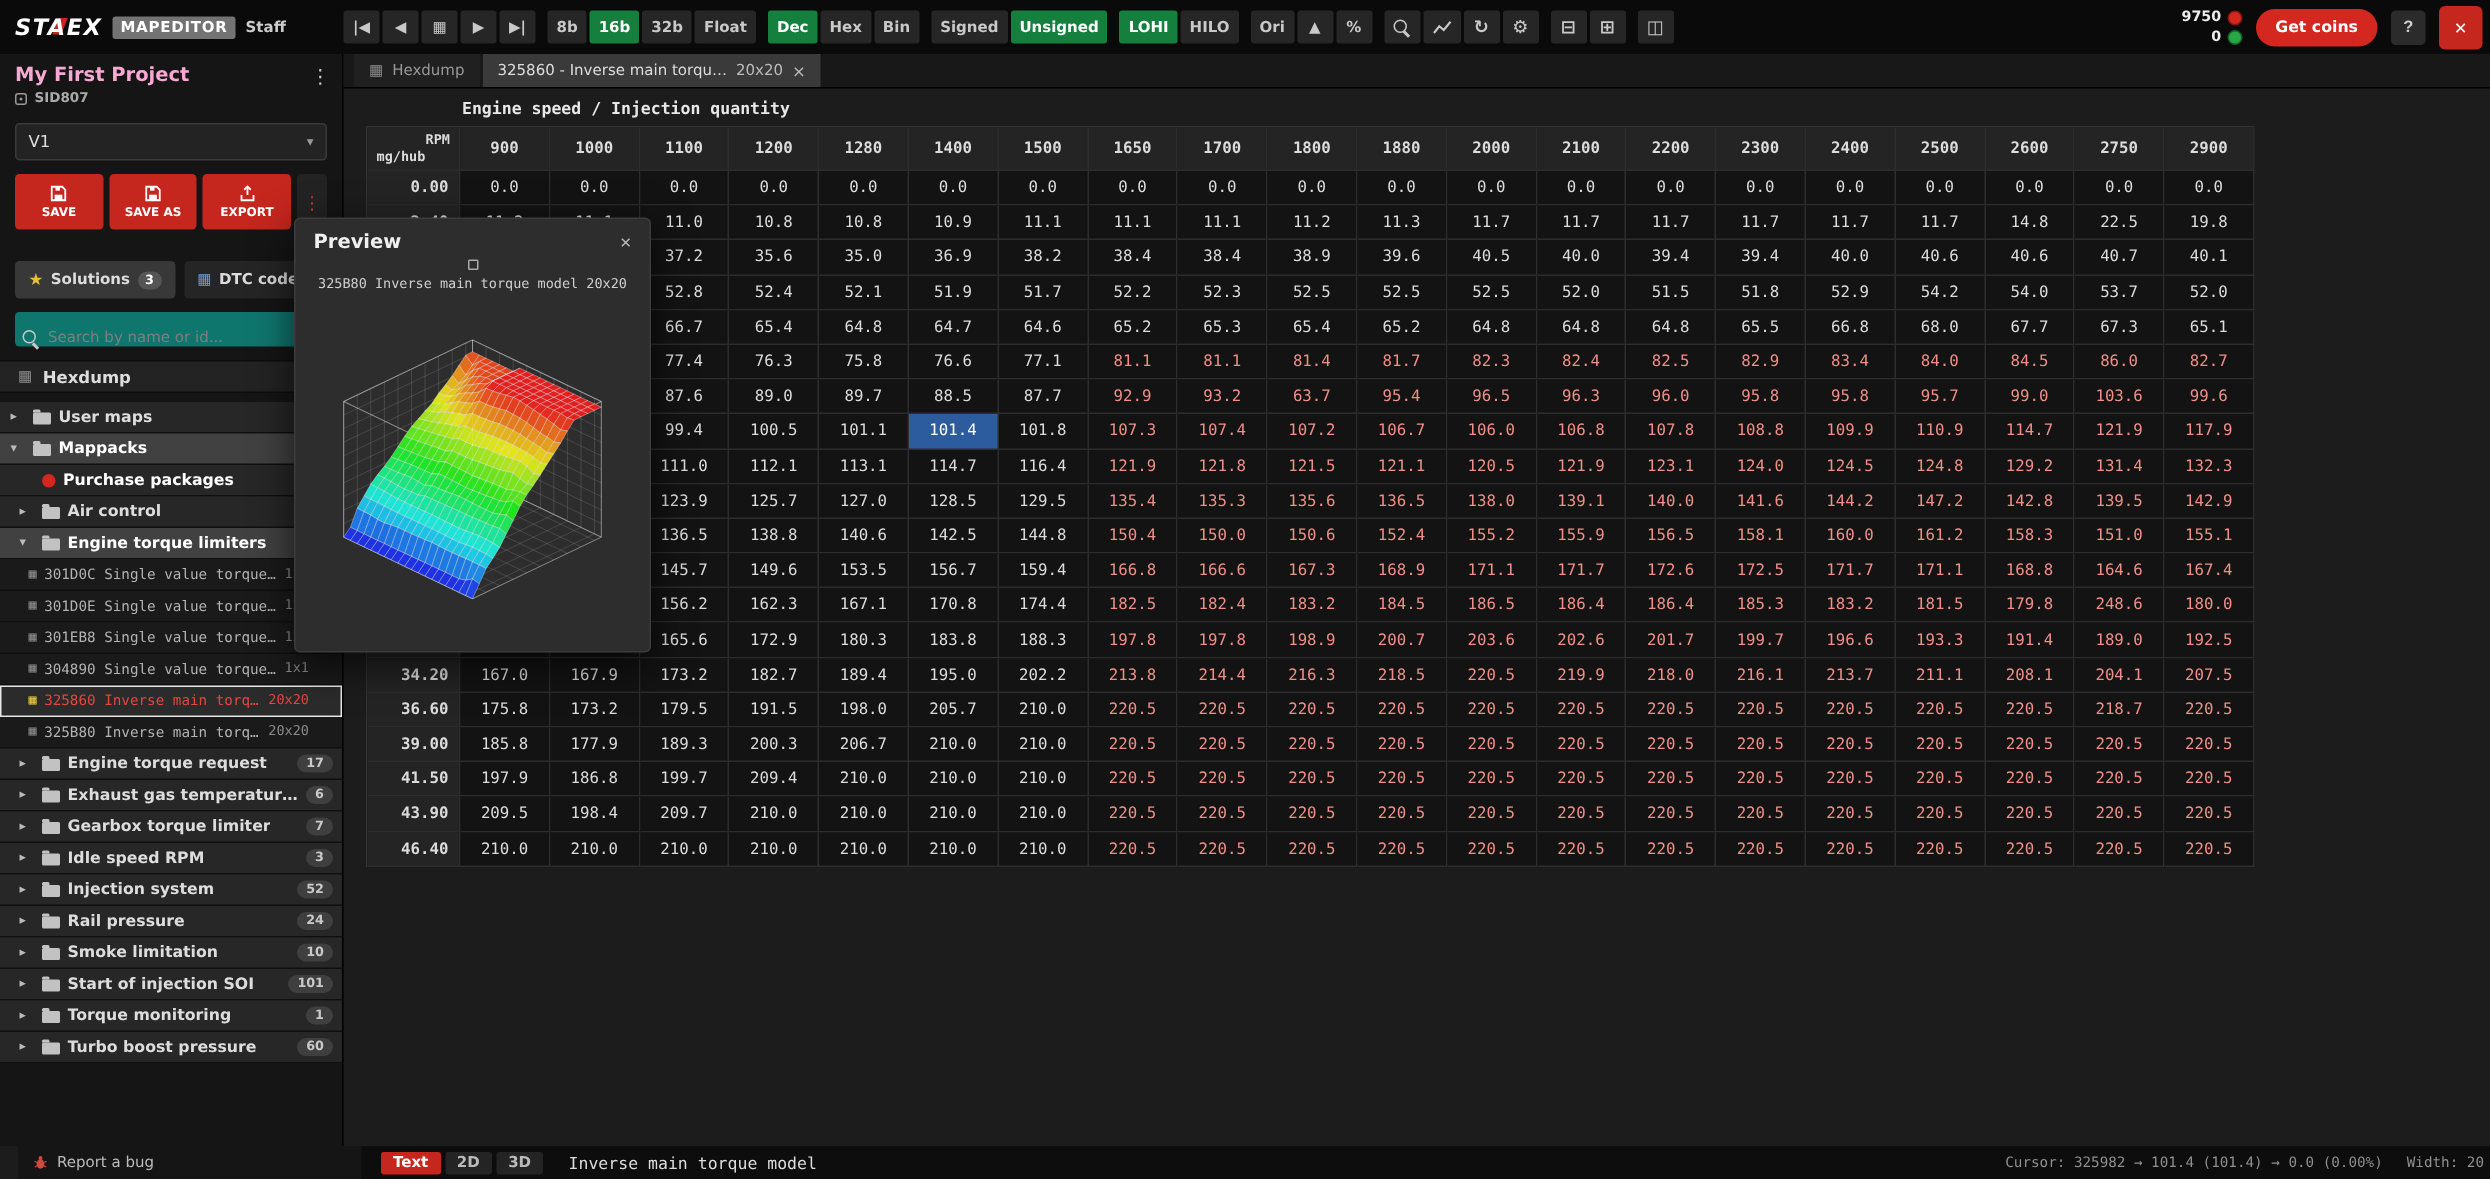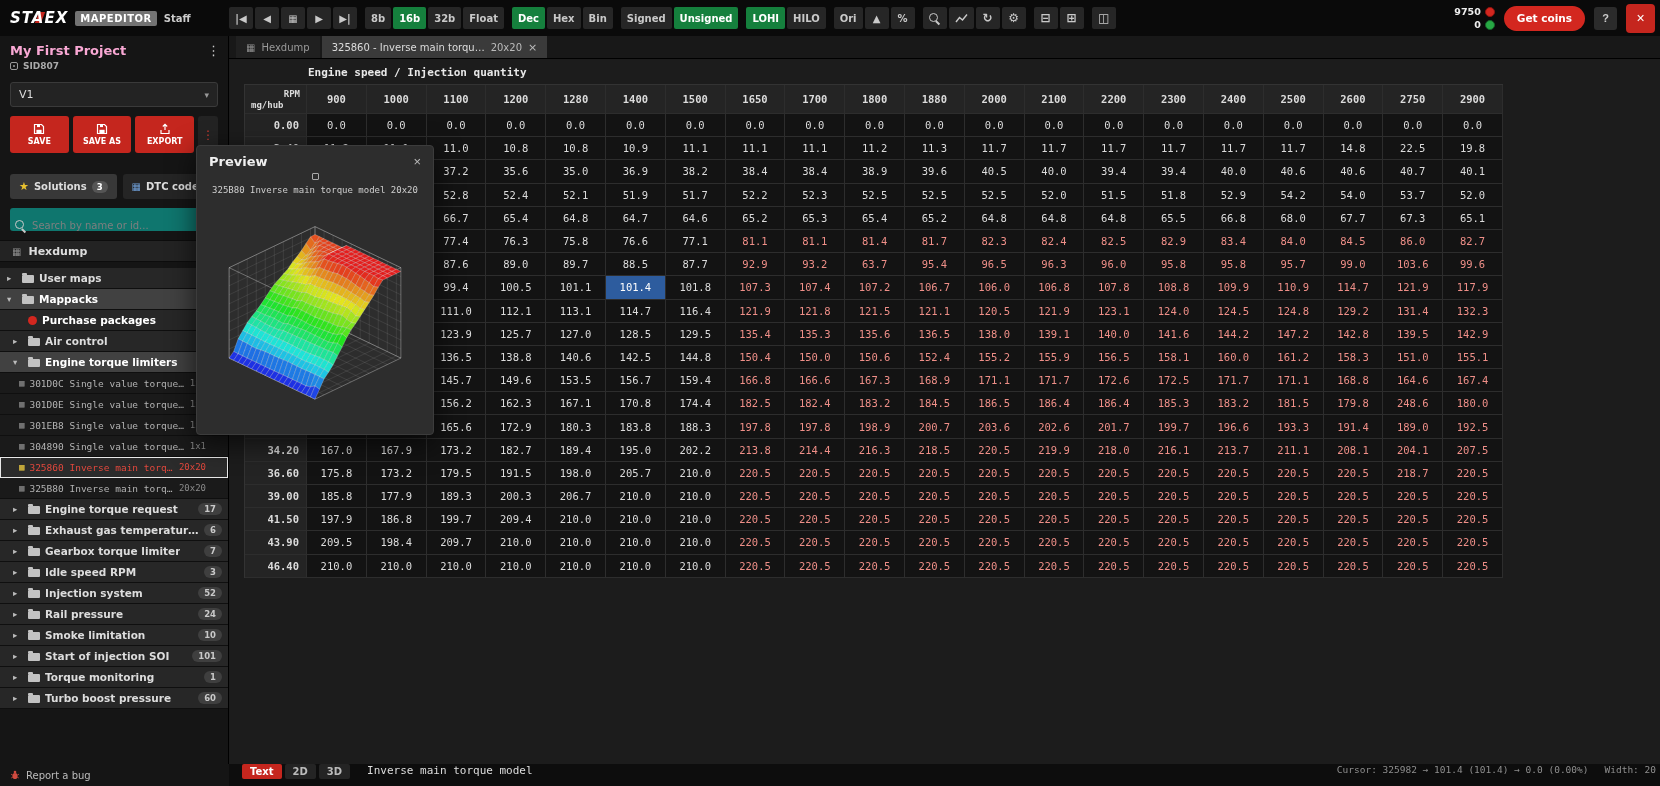--- a/index.html
+++ b/index.html
@@ -131,22 +131,22 @@
              border:1px solid #3c3c3c; border-radius:4px; box-shadow:0 8px 28px rgba(0,0,0,.65); z-index:50; }
   .pv-head { display:flex; justify-content:space-between; align-items:center; padding:8px 12px 2px; }
   .pv-title { font-size:13px; font-weight:600; color:#f0f0f0; }
   .pv-close { background:none; border:none; color:#bbb; font-size:13px; cursor:pointer; }
   .pv-sub { display:flex; align-items:center; gap:5px; padding:2px 12px 0;
             font-family:"DejaVu Sans Mono","Liberation Mono",monospace; font-size:9px; color:#cfcfcf;flex-direction:column; }
   .pv-map-ic { width:7px; height:7px; flex:none; border:1px solid #aaa; border-radius:1px; }
   .pv-chart { display:flex; justify-content:center; padding-top:2px; }
 
   
-  .bottombar { position:absolute; left:0; right:0; bottom:0; height:22px; background:#0d0d0d;
-               display:flex; align-items:flex-start; z-index:20; }
+  .bottombar { position:absolute; left:12px; right:0; bottom:0; height:22px; background:#0d0d0d;
+               display:flex; align-items:center; z-index:20; }
   .bb-left { width:229px; flex:none; height:100%; background:#151515; display:flex; align-items:center;
              gap:6px; padding-left:10px; font-size:10px; color:#bbb; cursor:pointer; }
   .viewtabs { display:flex; gap:3px; margin-left:13px; }
   .vbtn { padding:2px 8px; font-size:10px; font-weight:bold; background:#242424; color:#bbb; border:none;
           border-radius:2px; font-family:inherit; cursor:pointer; }
   .vbtn.active { background:#c5261e; color:#fff; }
   .bb-mapname { margin-left:17px; font-family:"DejaVu Sans Mono","Liberation Mono",monospace;
                 font-size:11px; color:#ddd; }
   .bb-right { margin-left:auto; display:flex; gap:16px; font-family:"DejaVu Sans Mono","Liberation Mono",monospace;
               font-size:9.5px; color:#8f8f8f; padding-right:4px; white-space:nowrap; }

